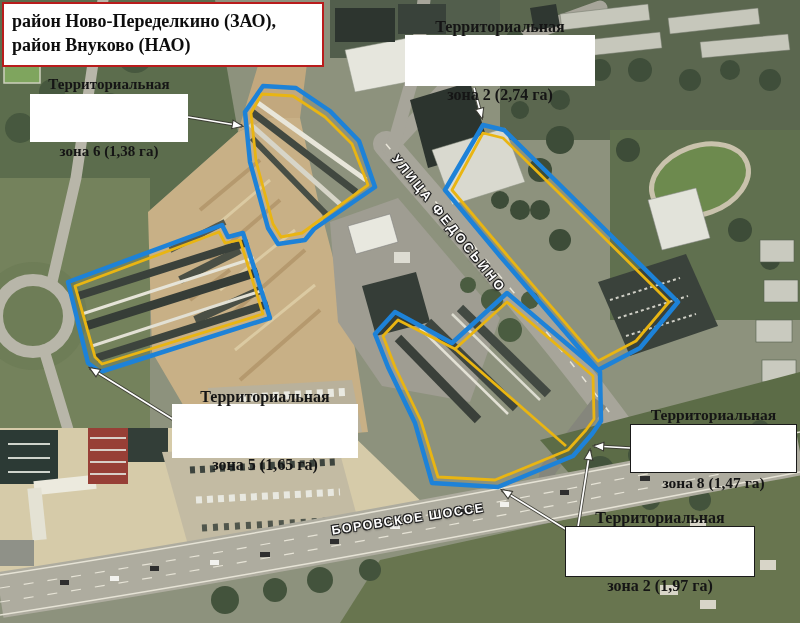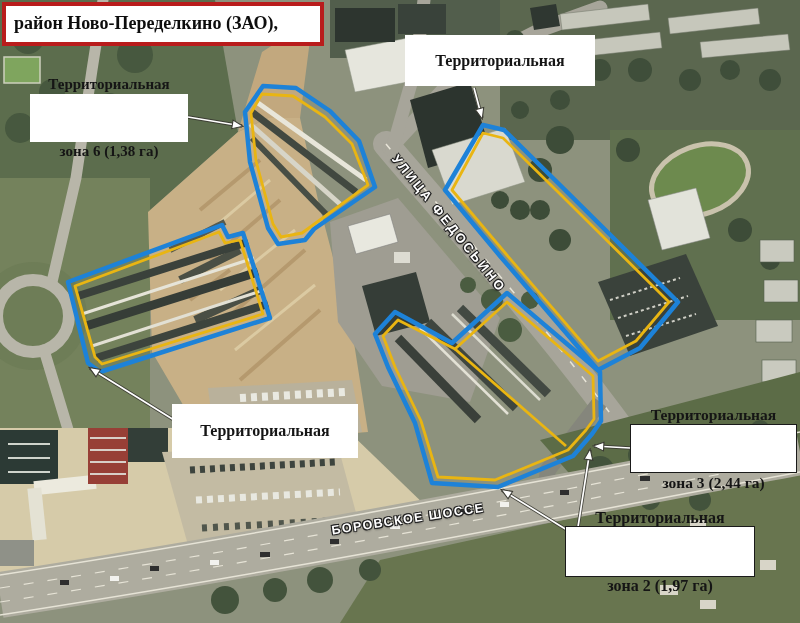--- a/index.html
+++ b/index.html
@@ -4,21 +4,21 @@
 <style>
   html,body{margin:0;padding:0;background:#444;}
   #page{position:relative;width:800px;height:623px;overflow:hidden;background:#8d927d;
         font-family:"Liberation Serif", serif;}
   #map-svg{position:absolute;left:0;top:0;width:800px;height:623px;display:block;}
   .lbl{position:absolute;background:#ffffff;color:#151515;font-weight:bold;
        display:flex;flex-direction:column;align-items:center;justify-content:center;
        text-align:center;line-height:1.25;box-sizing:border-box;gap:48px;}
   .lbl .l2{white-space:nowrap;}
   #title-box{position:absolute;left:2px;top:2px;width:322px;box-sizing:border-box;
-       background:#ffffff;border:4px solid #b91c1c;color:#0d0d0d;font-weight:bold;
+       background:#ffffff;border:2px solid #b91c1c;color:#0d0d0d;font-weight:bold;
        font-size:18px;line-height:1.35;padding:5px 10px 7px 8px;text-align:left;}
   #zone1-label{left:30px;top:94px;width:158px;height:48px;font-size:15px;}
   #zone2-label{left:405px;top:35px;width:190px;height:51px;font-size:16px;}
   #zone3-label{left:630px;top:424px;width:167px;height:49px;font-size:15.5px;border:1.5px solid #1a1a1a;}
   #zone4-label{left:565px;top:526px;width:190px;height:51px;font-size:16px;border:1.5px solid #1a1a1a;}
   #zone5-label{left:172px;top:404px;width:186px;height:54px;font-size:16px;}
   .street{position:absolute;color:#fff;font-family:"Liberation Sans",sans-serif;font-weight:bold;
        text-align:center;white-space:nowrap;
        text-shadow:-1px -1px 0 #222,1px -1px 0 #222,-1px 1px 0 #222,1px 1px 0 #222,0 2px 2px rgba(0,0,0,.35);}
   #street-fedosino{left:349px;top:216px;width:200px;font-size:13px;letter-spacing:2.5px;
@@ -280,34 +280,37 @@
       <path d="M174,420 L90,368" marker-end="url(#arw)"></path>
     </g>
   </g>
 </svg>
 
   <div id="street-fedosino" class="street">УЛИЦА ФЕДОСЬИНО</div>
   <div id="street-borovskoe" class="street">БОРОВСКОЕ ШОССЕ</div>
 
   <div id="title-box">
     <div>район Ново-Переделкино (ЗАО),</div>
+    <div>район Внуково (НАО)</div>
   </div>
 
   <div id="zone1-label" class="lbl">
     <div class="l1">Территориальная</div>
     <div class="l2">зона 6 (1,38 га)</div>
   </div>
   <div id="zone2-label" class="lbl">
     <div class="l1">Территориальная</div>
+    <div class="l2">зона 2 (2,74 га)</div>
   </div>
   <div id="zone3-label" class="lbl">
     <div class="l1">Территориальная</div>
-    <div class="l2">зона 3 (2,44 га)</div>
+    <div class="l2">зона 8 (1,47 га)</div>
   </div>
   <div id="zone4-label" class="lbl">
     <div class="l1">Территориальная</div>
     <div class="l2">зона 2 (1,97 га)</div>
   </div>
   <div id="zone5-label" class="lbl">
     <div class="l1">Территориальная</div>
+    <div class="l2">зона 5 (1,65 га)</div>
   </div>
 
 </div>
 
 </body></html>

